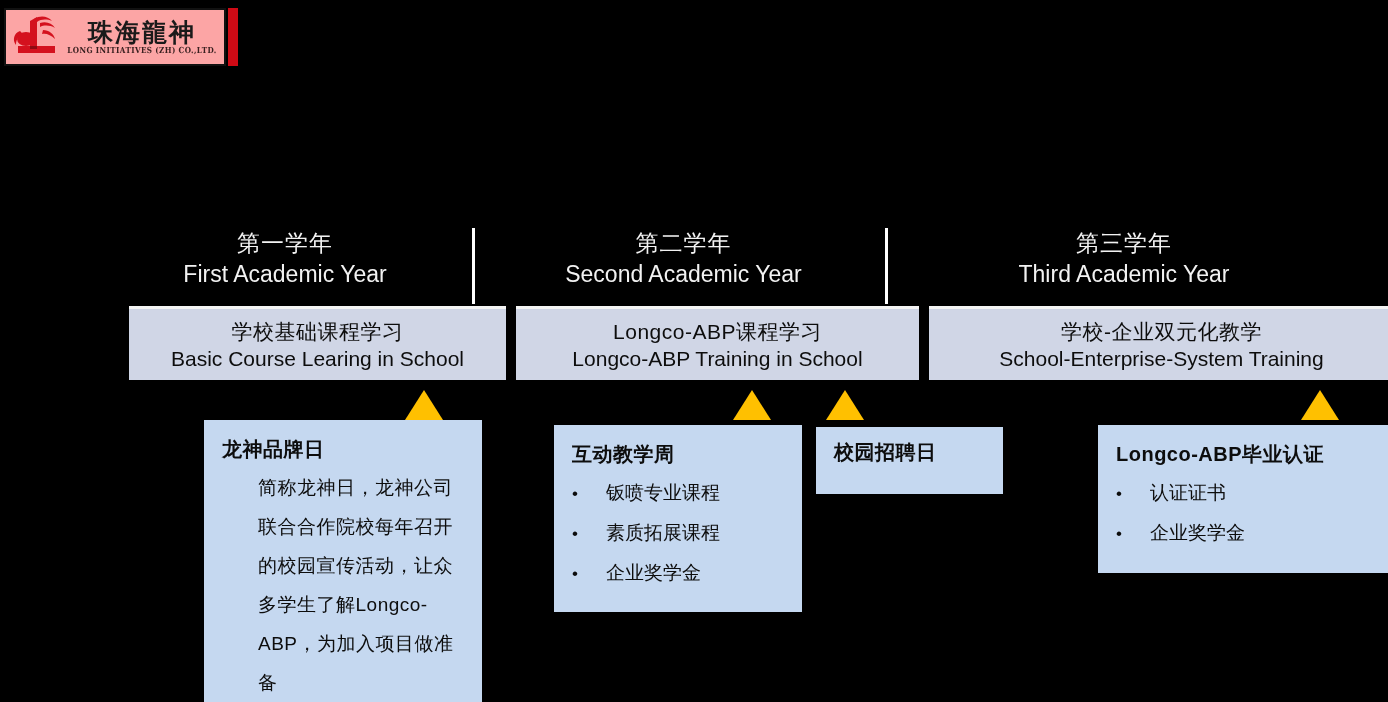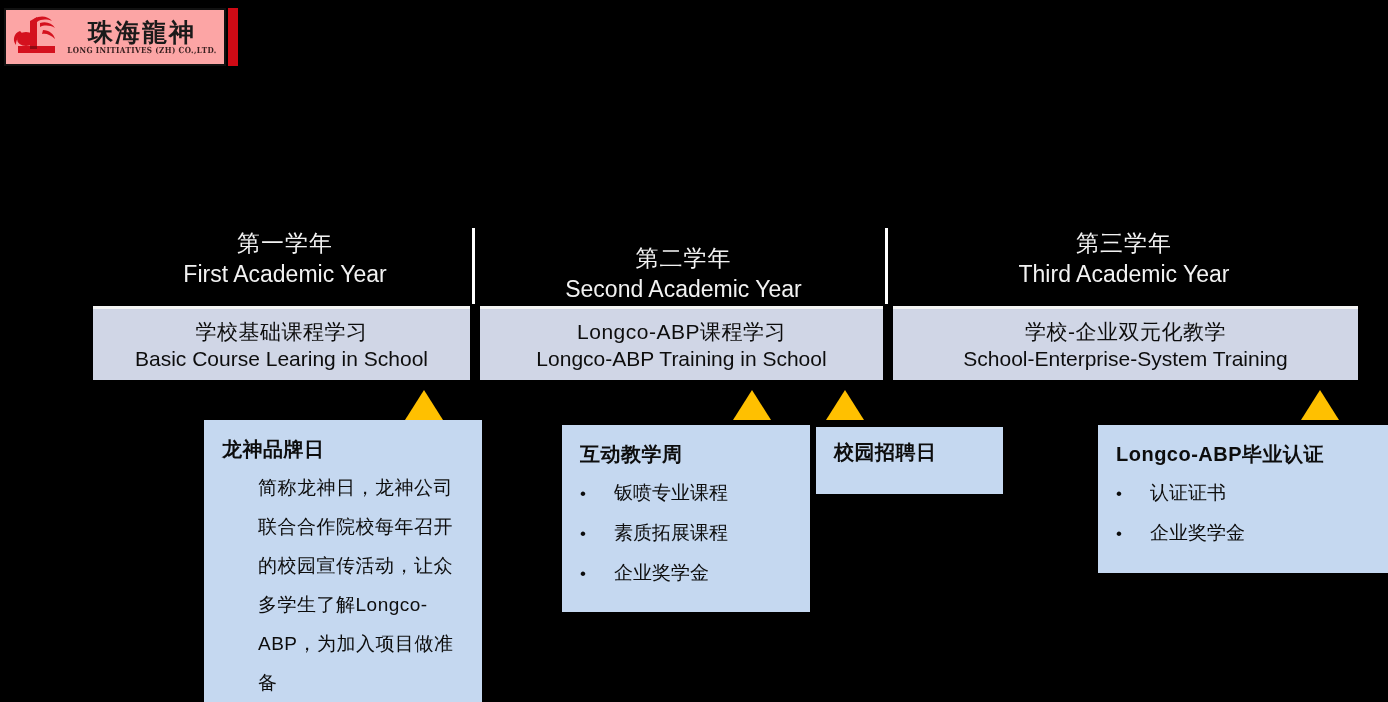--- a/index.html
+++ b/index.html
@@ -22,51 +22,51 @@
     font-weight:700;font-size:7.2px;line-height:9px;color:#3a2020;
     letter-spacing:.4px;white-space:nowrap;transform:scaleY(1.15);}
   #logo-redbar{position:absolute;left:228px;top:8px;width:10px;height:58px;
     background:#cf0a15;}
   
   #years{position:absolute;left:93px;top:228px;width:1265px;height:76px;
     display:flex;}
   .year-col{position:relative;display:flex;flex-direction:column;
     align-items:center;justify-content:flex-start;color:#f2f2f2;}
   .year-col.c1{width:384px;}
-  .year-col.c2{width:413px;justify-content:flex-end;}
+  .year-col.c2{width:413px;}
   .year-col.c3{width:468px;}
   .year-cn{font-size:23px;line-height:31px;letter-spacing:1px;}
   .year-en{font-size:23px;line-height:30px;letter-spacing:0px;}
   .vdiv{position:absolute;top:0;width:3px;height:76px;background:#fff;}
   
   #bars{position:absolute;left:93px;top:306px;width:1265px;height:74px;}
   .bar{position:absolute;top:0;height:74px;background:#d0d6e6;
     border-top:3px solid #f4f4f4;box-sizing:border-box;
     display:flex;flex-direction:column;align-items:center;justify-content:center;
-    color:#0d0d0d;}
+    color:#0d0d0d;margin-left:36px;}
   .bar.b1{left:0;width:377px;}
   .bar.b2{left:387px;width:403px;}
   .bar.b3{left:800px;width:465px;}
   .bar-cn{font-size:21px;line-height:27px;letter-spacing:.5px;}
   .bar-en{font-size:21px;line-height:27px;}
   
   .arrow{position:absolute;width:0;height:0;
     border-left:19px solid transparent;border-right:19px solid transparent;
     border-bottom:30px solid #ffc000;}
   
   .card{position:absolute;background:#c5d8f0;box-sizing:border-box;
     color:#0d0d0d;padding:14px 18px 10px 18px;}
   .card-title{font-weight:700;font-size:20px;line-height:30px;
     letter-spacing:.5px;margin-bottom:4px;}
   .card-para{font-size:19px;line-height:39px;letter-spacing:.5px;margin-left:36px;}
   .bullets{list-style:none;margin:0;padding:0;}
   .bullets li{font-size:19px;line-height:39px;display:flex;align-items:baseline;}
   .bullets li .dot{flex:0 0 34px;font-size:17px;line-height:39px;}
   #card1{left:204px;top:420px;width:278px;height:290px;}
-  #card2{left:554px;top:425px;width:248px;height:187px;margin-left:8px;}
+  #card2{left:554px;top:425px;width:248px;height:187px;}
   #card3{left:816px;top:427px;width:187px;height:67px;padding-top:10px;}
   #card4{left:1098px;top:425px;width:333px;height:148px;}
   #card3 .card-title{margin-bottom:0;}
 </style>
 </head>
 <body>
 
 <div id="logo-block">
   <div id="logo-mark">
     <svg width="52" height="48" viewBox="0 0 52 48" aria-hidden="true">

